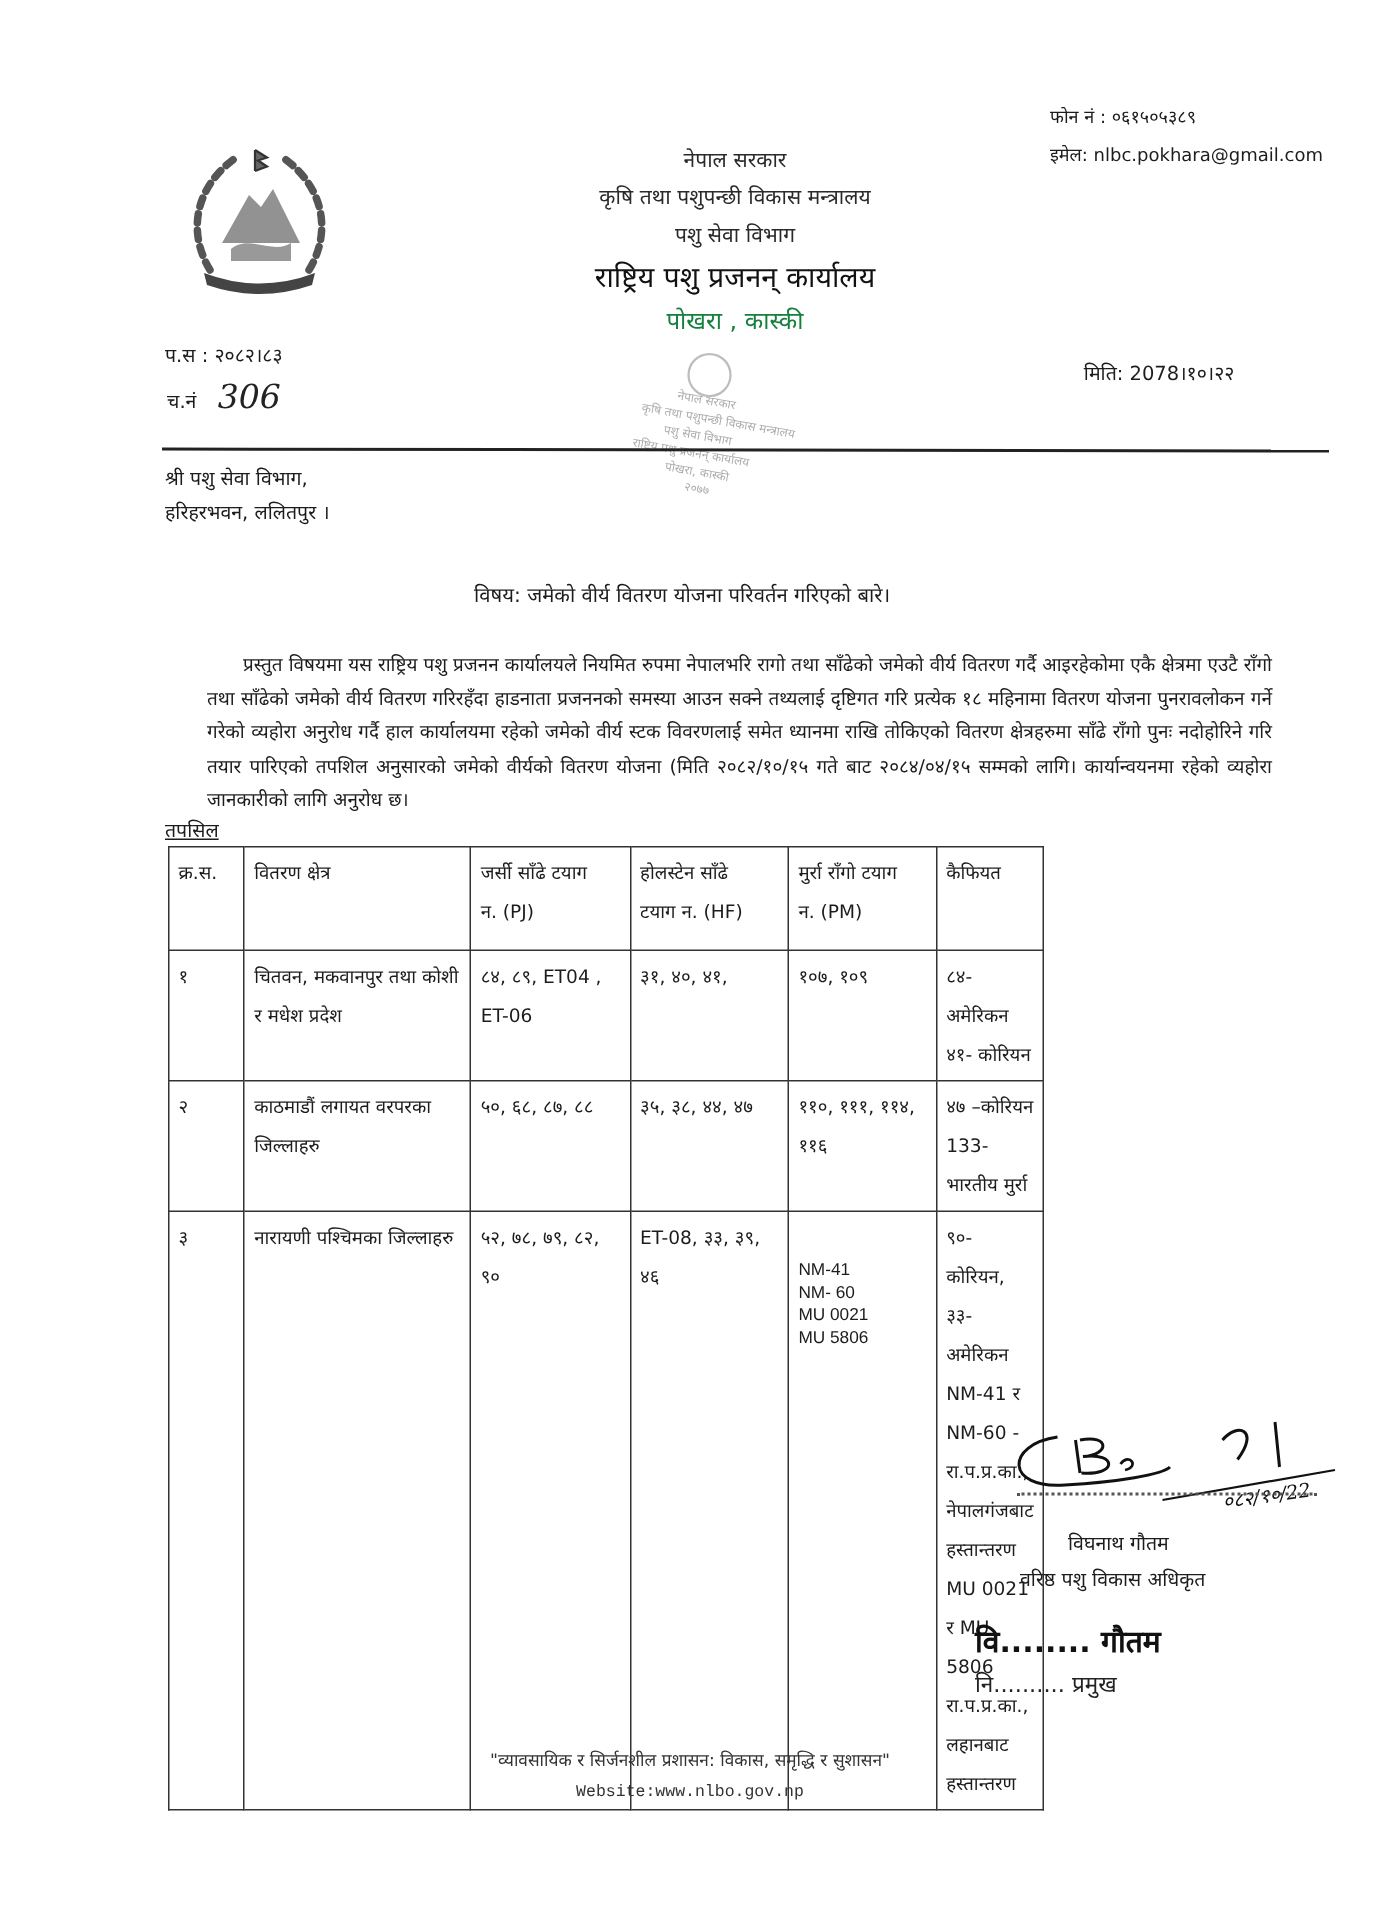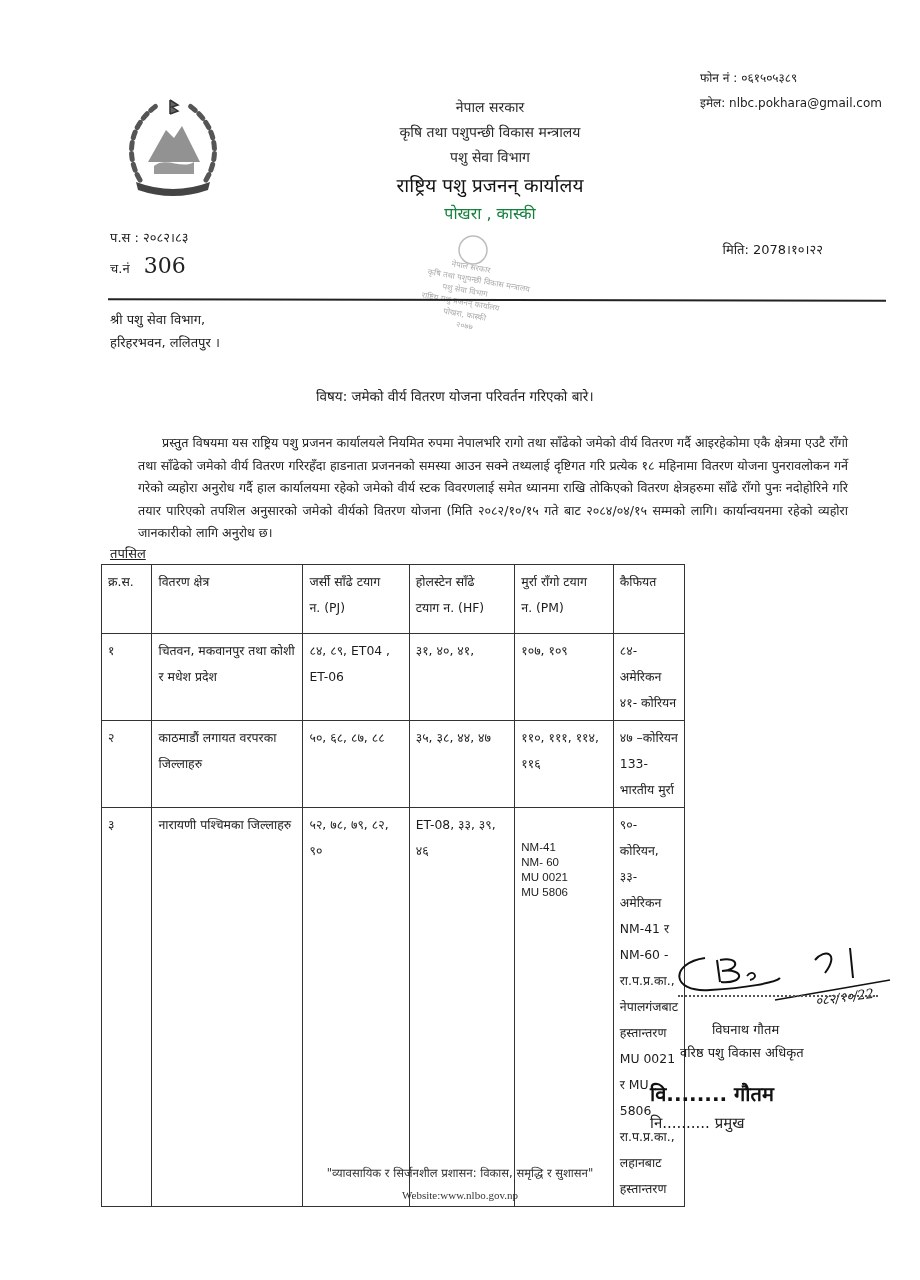--- a/index.html
+++ b/index.html
@@ -7,44 +7,44 @@
     width: 920px; height: 1280px; background: #ffffff; position: relative; overflow: hidden;
     font-family: "DejaVu Sans", sans-serif; color: #1c1c1c;
   }
   .abs { position: absolute; }
   .contact { left: 700px; top: 66px; font-size: 12px; line-height: 25px; }
   .emblem { left: 118px; top: 92px; width: 110px; height: 110px; }
   .header-center { left: 340px; top: 95px; width: 300px; text-align: center; }
   .hc-line { font-size: 14px; line-height: 25px; color: #2a2a2a; }
   .hc-big { font-size: 19px; line-height: 30px; color: #111; }
   .hc-city { font-size: 16px; line-height: 28px; color: #15803d; }
-  .ref { left: 110px; top: 224px; font-size: 13px; line-height: 28px; }
-  .ref .hand { font-family: "DejaVu Serif", serif; font-size: 22px; margin-left: 10px; color: #222; }
+  .ref { left: 110px; top: 224px; font-size: 13px; line-height: 28px; text-align: center; }
+  .ref .hand { font-family: "DejaVu Serif", serif; font-style: italic; font-size: 22px; margin-left: 10px; color: #222; }
   .dateblk { left: 618px; top: 235px; width: 205px; text-align: right; font-size: 13px; line-height: 29px; }
   .rule { left: 108px; top: 299px; width: 778px; height: 2px; background: #222; transform: rotate(0.1deg); }
   .stamp { left: 418px; top: 228px; width: 130px; height: 110px; opacity: 0.55; }
   .addressee { left: 110px; top: 308px; font-size: 13px; line-height: 23px; }
   .subject { left: 316px; top: 387px; font-size: 13.5px; }
   .body-text { left: 110px; top: 432px; width: 710px; font-size: 12.6px; line-height: 22.6px; text-align: justify; margin-left: 28px; }
   .body-text p { margin: 0; text-indent: 24px; }
   .tapsil { left: 110px; top: 544px; font-size: 13px; text-decoration: underline; }
-  table.sched { position: absolute; left: 101px; top: 564px; width: 584px; border-collapse: collapse; font-size: 12.4px; }
+  table.sched { position: absolute; left: 112px; top: 564px; width: 584px; border-collapse: collapse; font-size: 12.4px; }
   table.sched td { border: 1.5px solid #333; vertical-align: top; padding: 4px 6px; line-height: 26px; }
   .c1 { width: 38px; } .c2 { width: 142px; } .c3 { width: 96px; } .c4 { width: 95px; } .c5 { width: 88px; }
   .hdr-row td { height: 60px; }
   .r1 td { height: 58px; } .r2 td { height: 55px; } .r3 td { height: 148px; }
   .pm-list { font-family: Liberation Sans, sans-serif; font-size: 11.5px; line-height: 15px; margin-top: 28px; }
   .sig-area { left: 665px; top: 938px; width: 240px; height: 70px; }
   .dots { left: 678px; top: 995px; width: 200px; border-top: 2px dotted #555; }
   .sig-name { left: 712px; top: 1016px; font-size: 13px; line-height: 27px; }
   .sig-title { left: 680px; top: 1043px; font-size: 13px; }
   .stamp2 { left: 650px; top: 1080px; font-size: 20px; font-weight: bold; color: #111; }
   .stamp2b { left: 650px; top: 1112px; font-size: 15px; color: #222; }
   .footer { left: 260px; top: 1162px; width: 400px; text-align: center; font-size: 11.5px; line-height: 22px; color: #333; }
-  .footer .web { font-family: Liberation Serif, serif; font-size: 11px; }
+  .footer .web { font-family: Liberation Mono, monospace; font-size: 11px; }
 </style>
 </head>
 <body>
 
 <div class="abs contact">
   <div>फोन नं : ०६१५०५३८९</div>
   <div>इमेल: nlbc.pokhara@gmail.com</div>
 </div>
 
 <div class="abs emblem">

